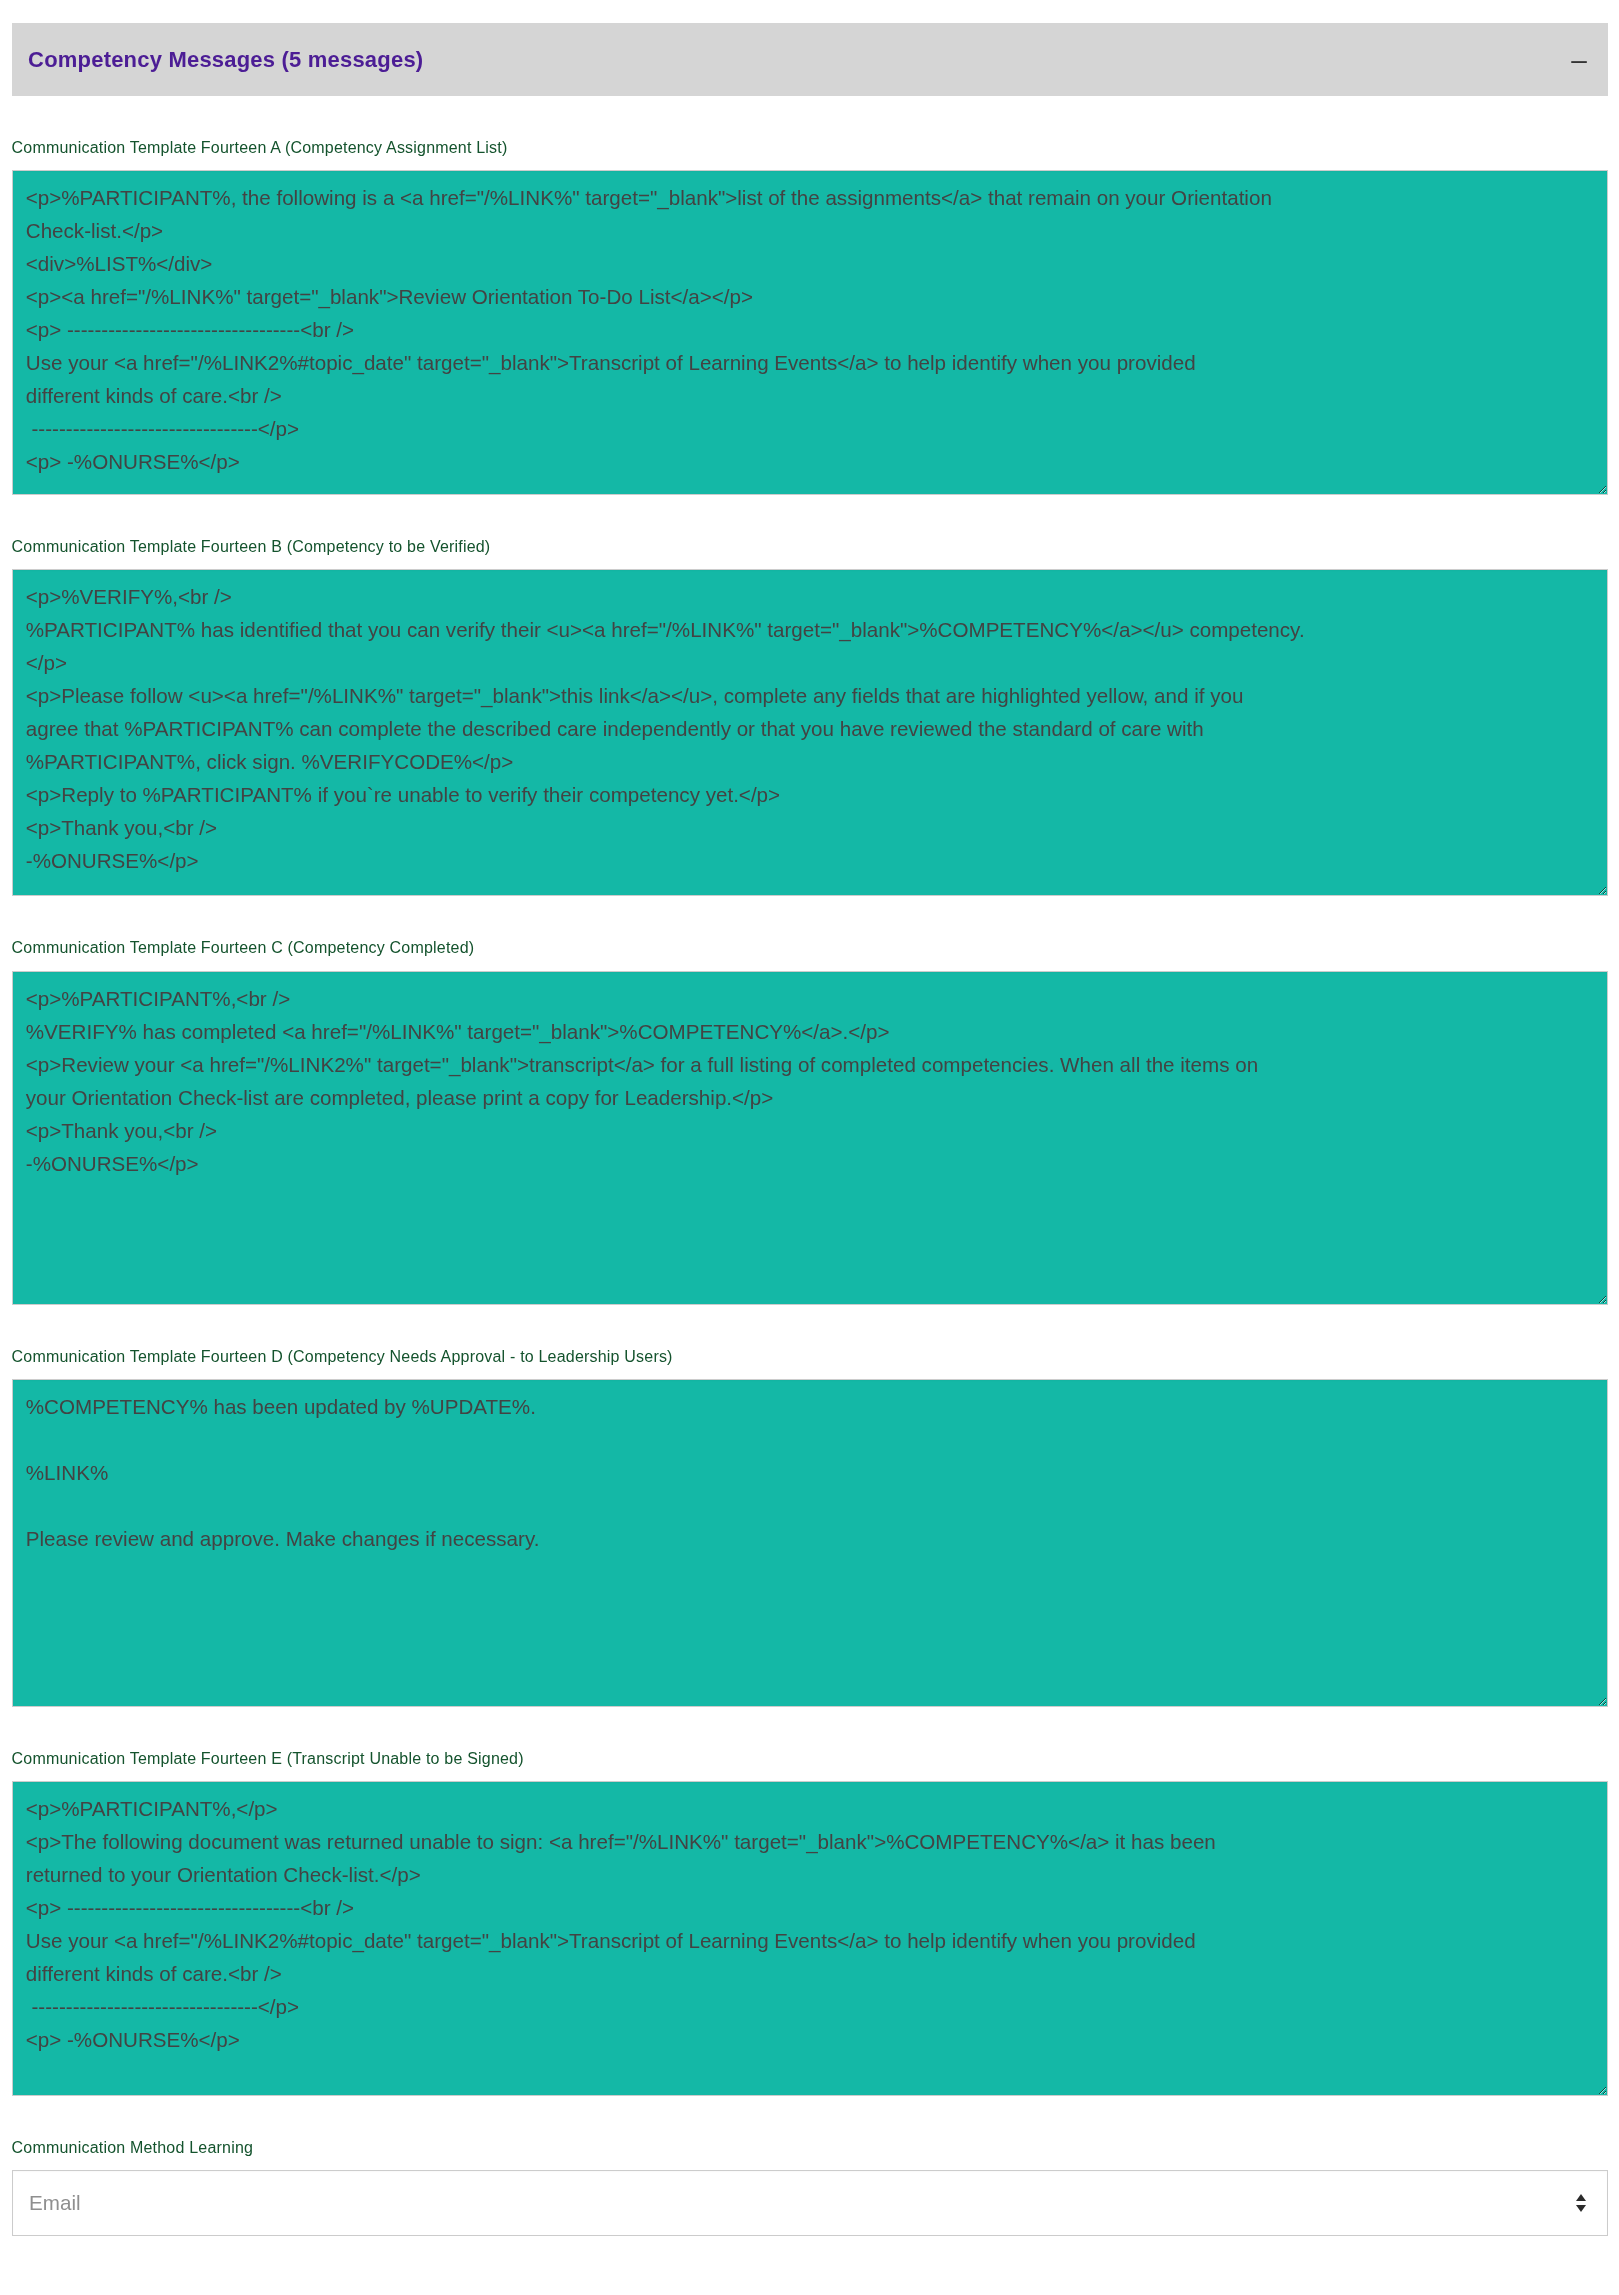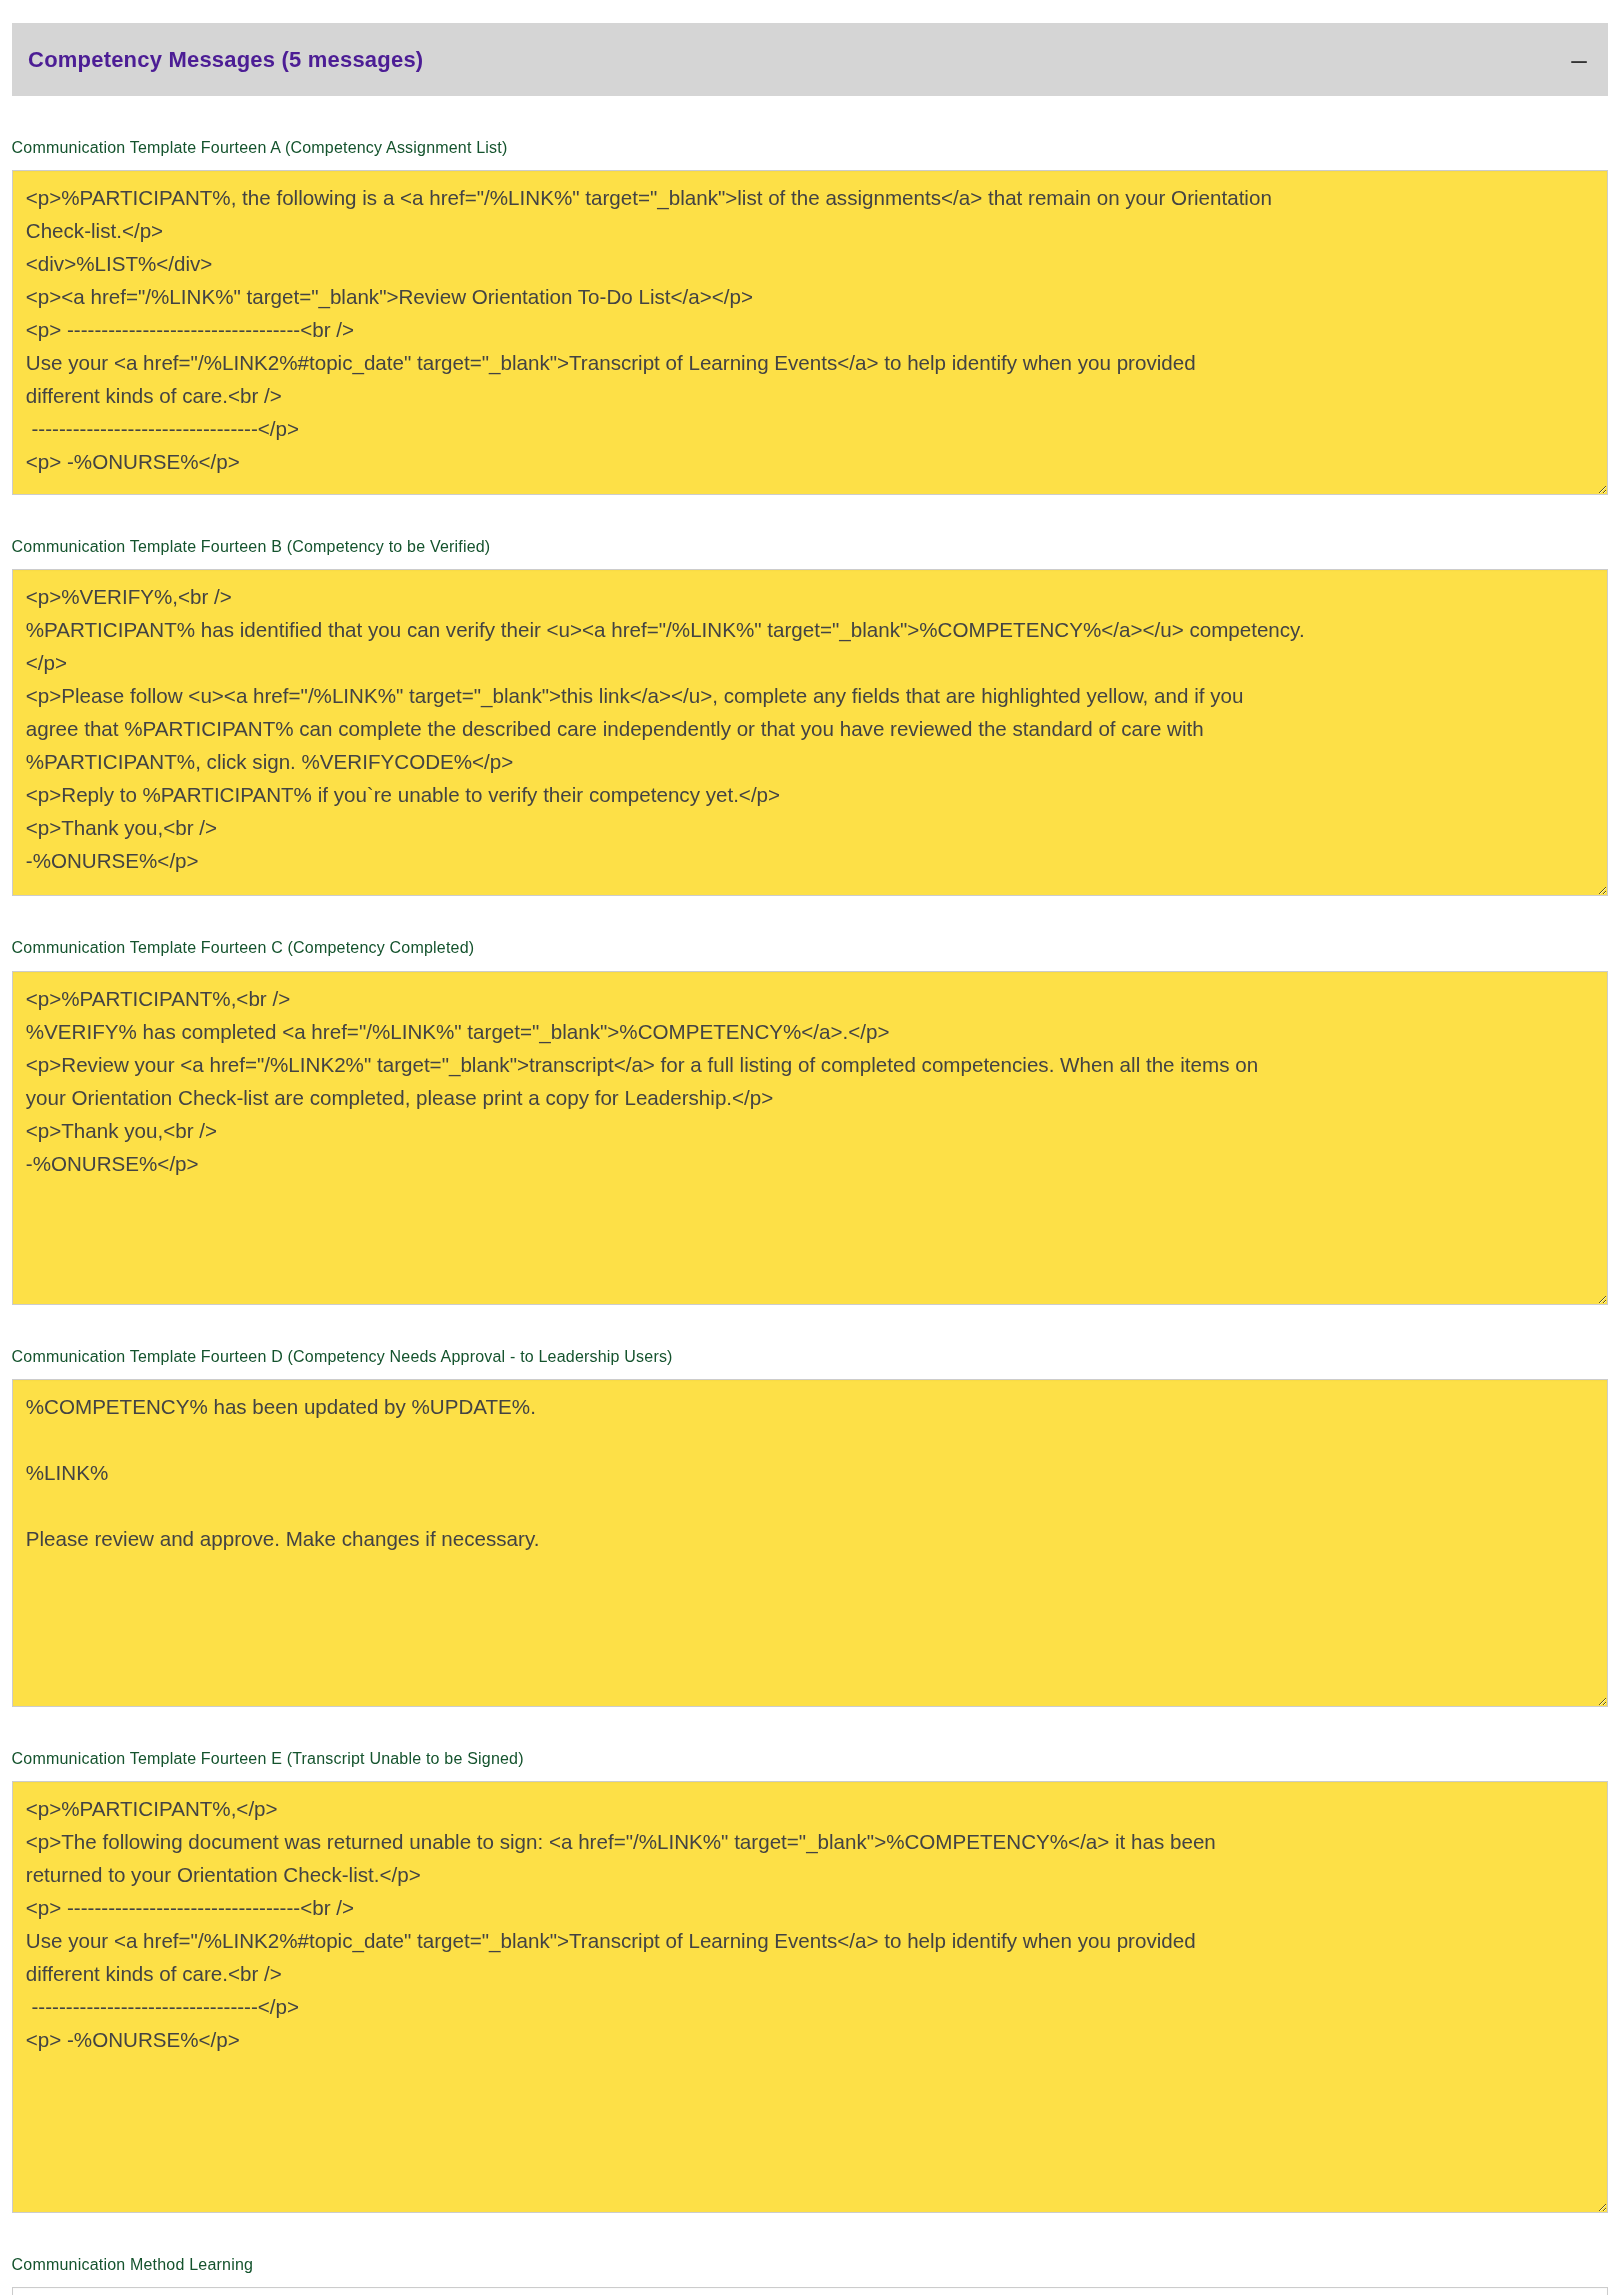--- a/index.html
+++ b/index.html
@@ -46,36 +46,36 @@
     margin: 43px 0 13.2px 0;
     letter-spacing: 0.2px;
   }
 
   
   textarea.tpl-box {
     display: block;
     width: 100%;
     box-sizing: border-box;
     border: 0.8px solid #cccccc;
-    background: #fde047;
+    background: #14b8a6;
     color: #434343;
     font-family: "Liberation Sans", sans-serif;
     font-size: 20.6px;
     line-height: 33px;
     padding: 10px 13.2px;
     resize: both;
     overflow: auto;
     outline: none;
     box-shadow: inset 0 0.8px 1.7px rgba(0,0,0,0.03);
   }
   .ta-a { height: 325px; }
   .ta-b { height: 327px; }
   .ta-c { height: 334px; }
   .ta-d { height: 328px; }
-  .ta-e { height: 432px; }
+  .ta-e { height: 315px; }
 
   
   .method-select {
     margin-top: 11.6px;
     width: 100%;
     box-sizing: border-box;
     height: 66px;
     border: 0.8px solid #cccccc;
     background: #ffffff;
     display: flex;

